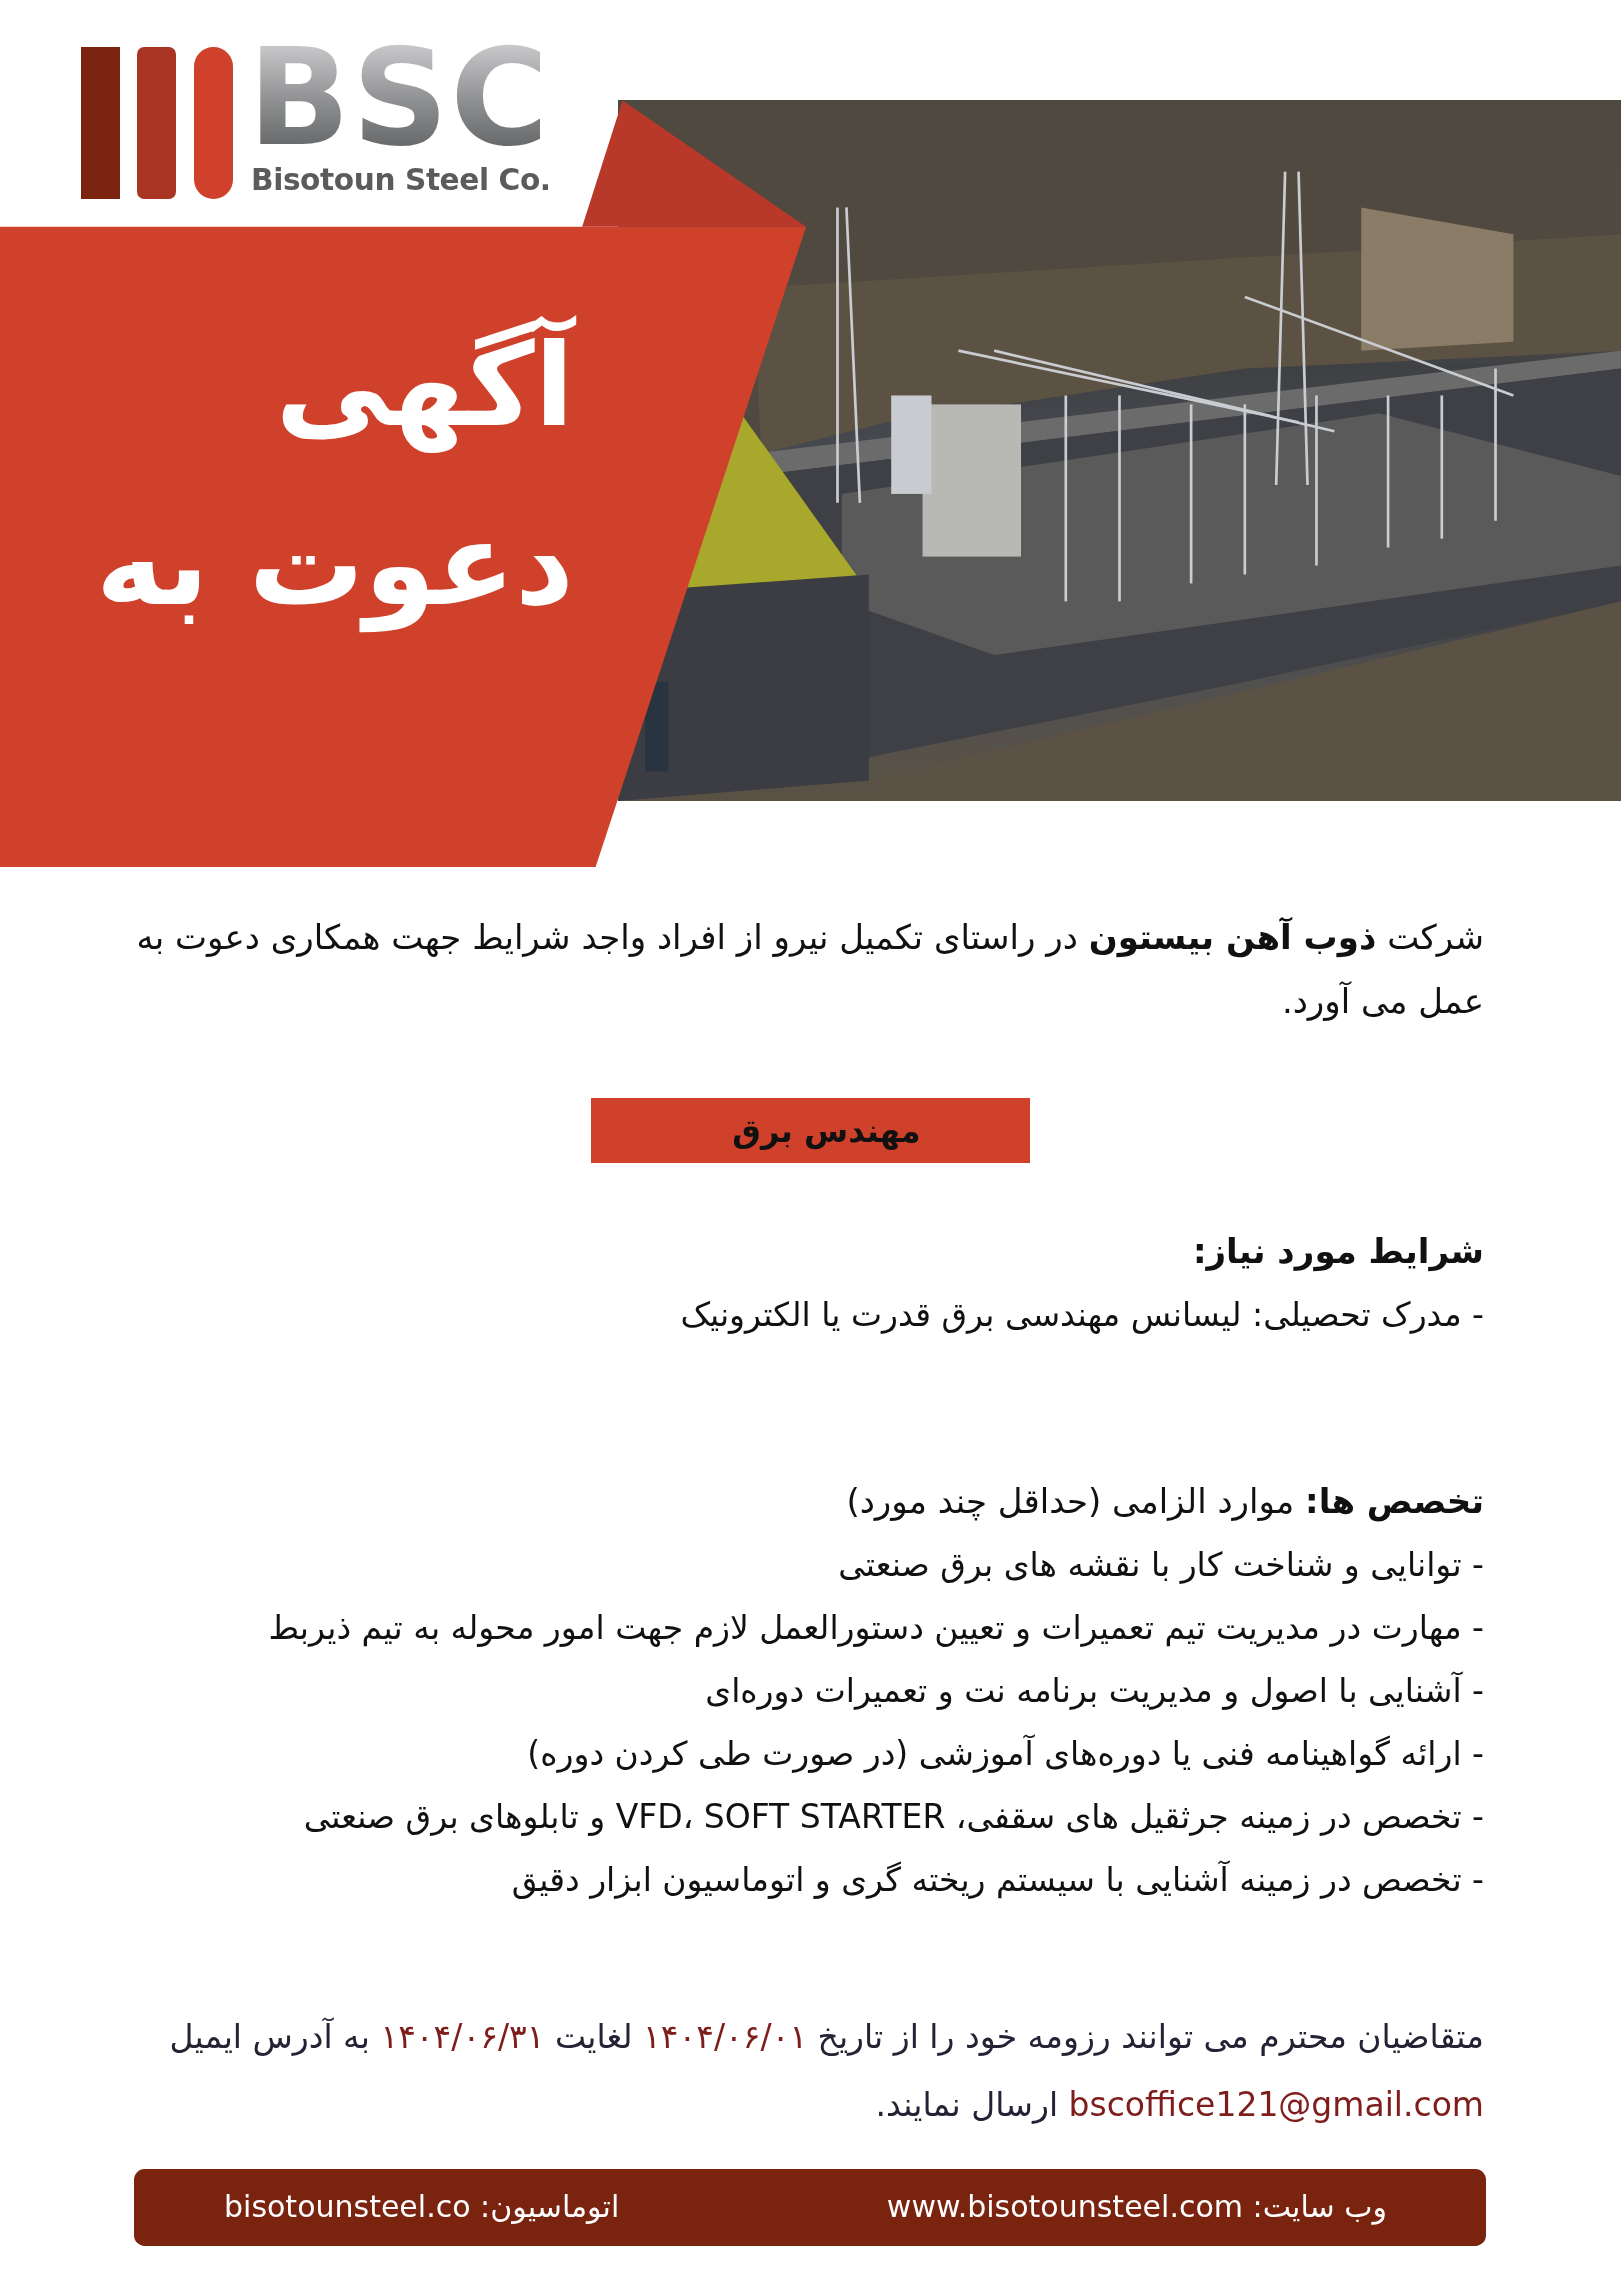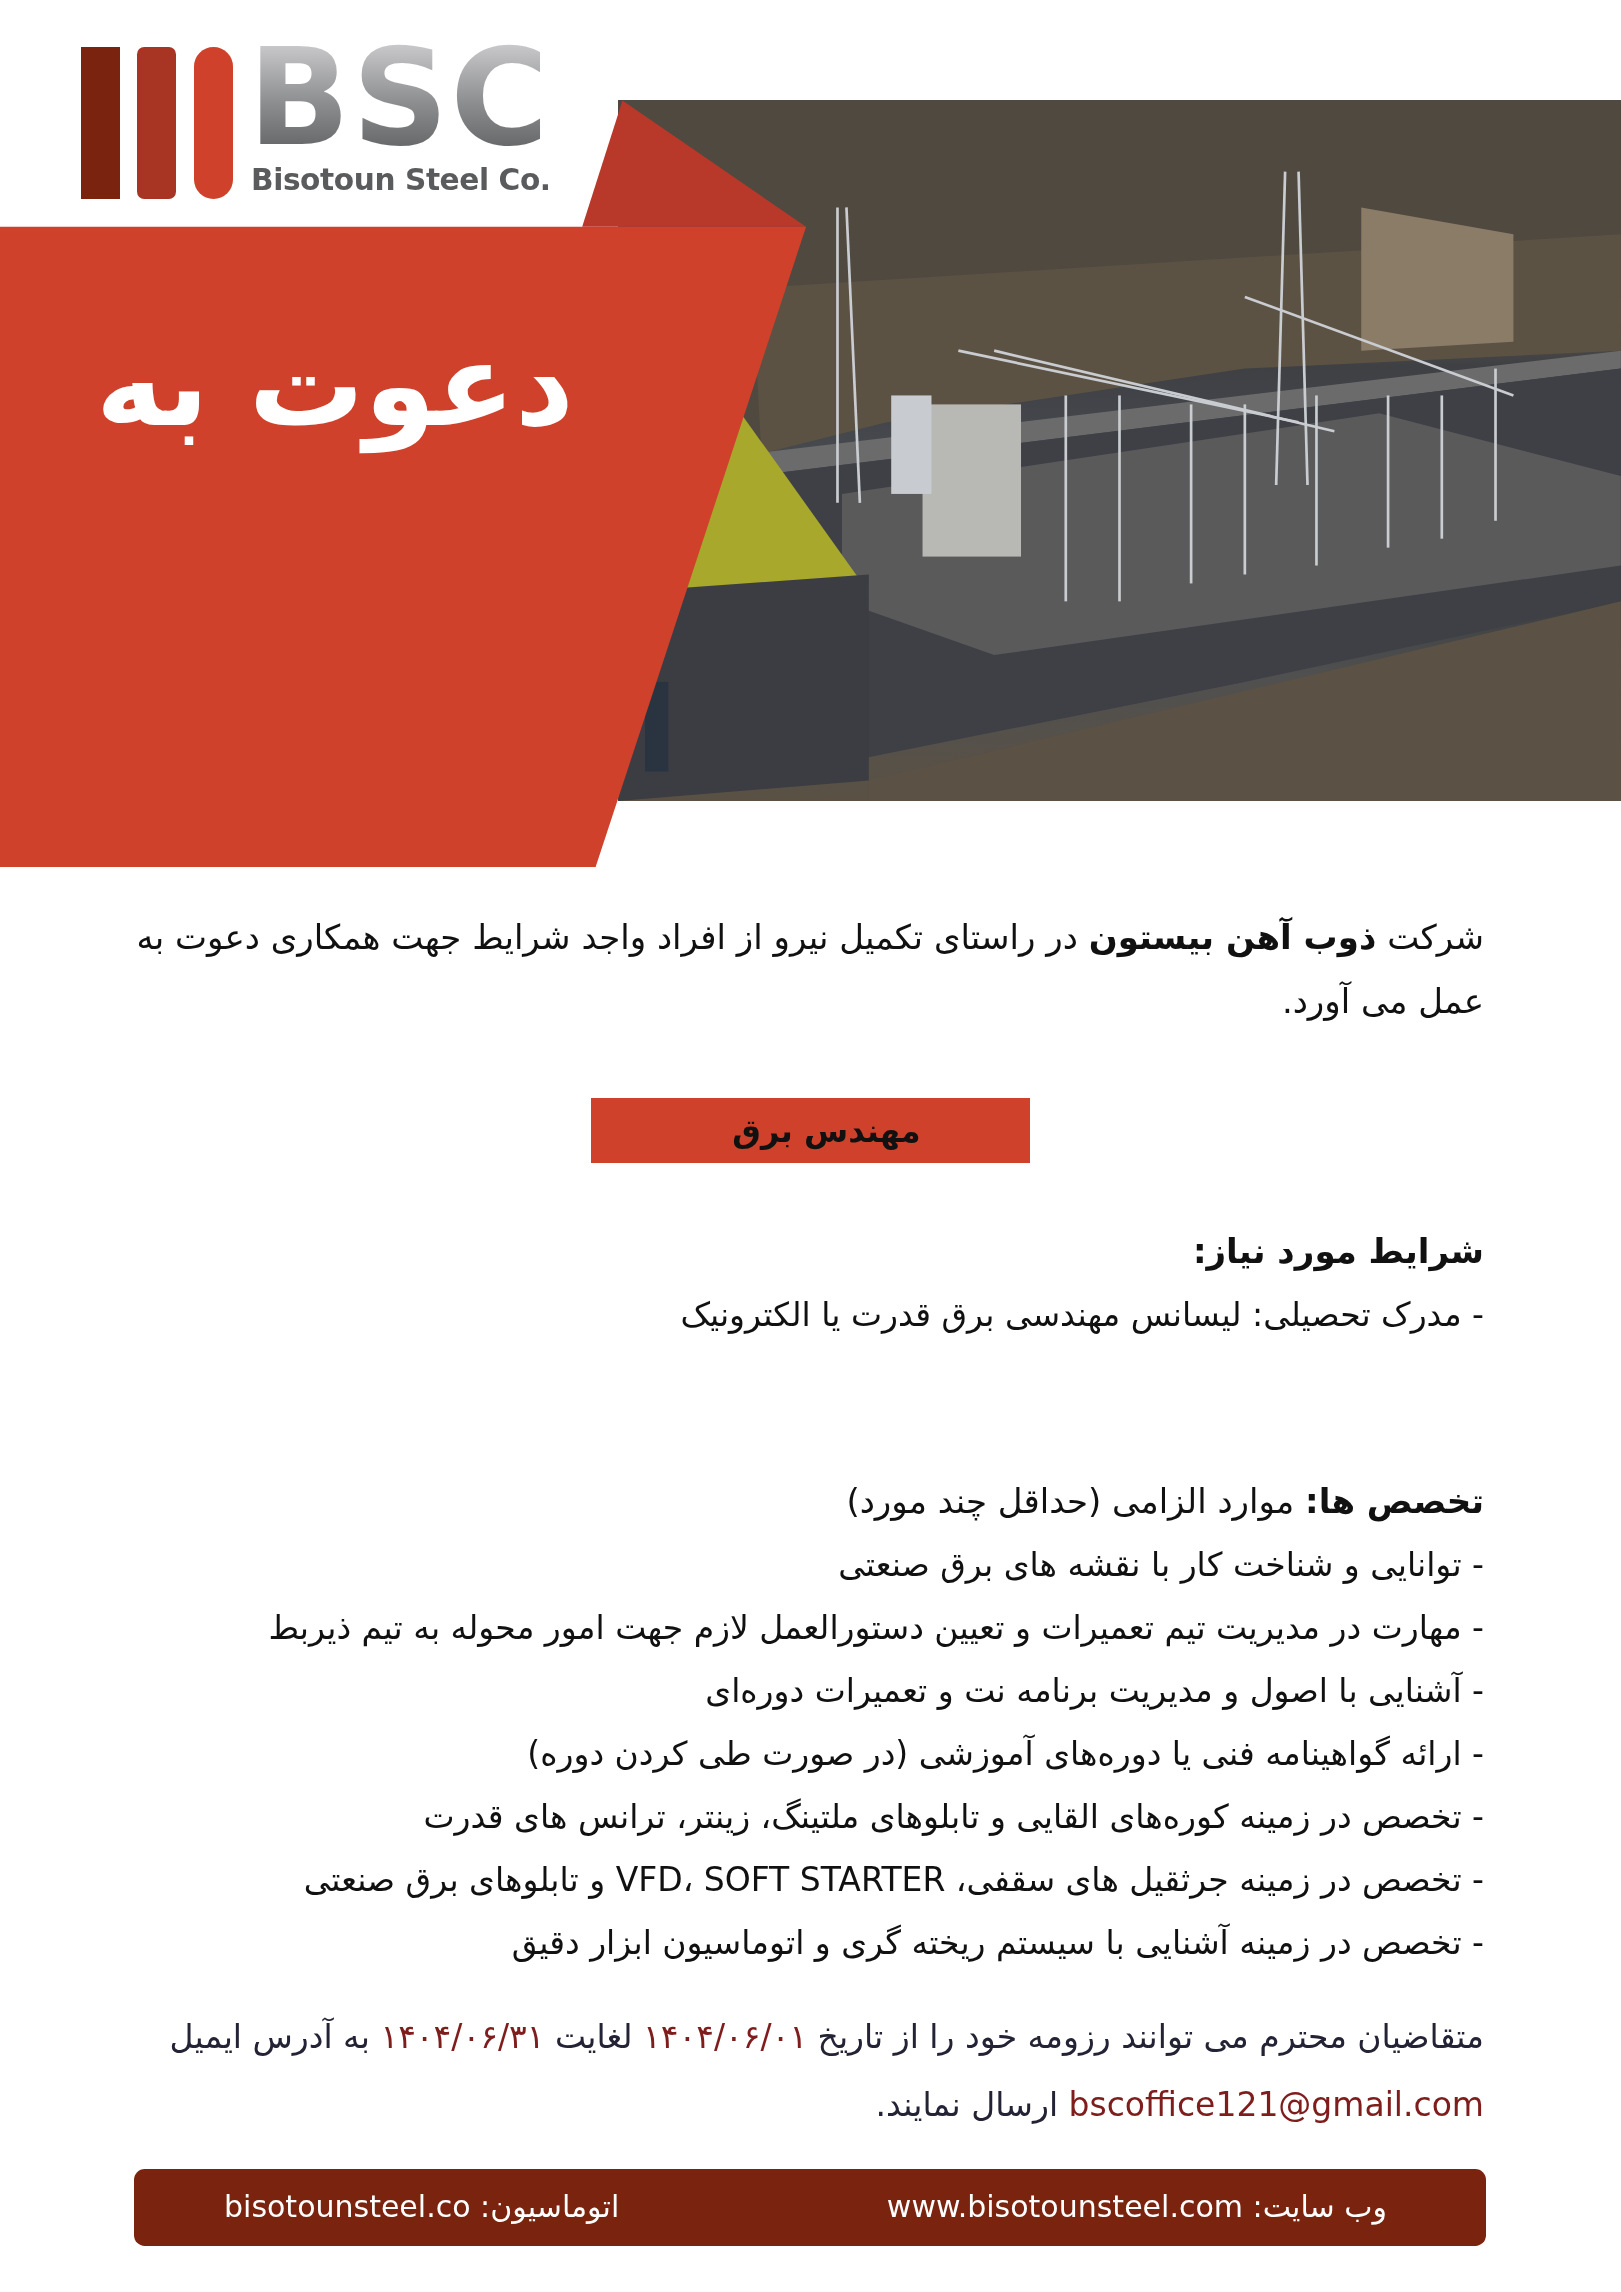--- a/index.html
+++ b/index.html
@@ -98,41 +98,41 @@
     <polygon points="280,760 1120,560 1120,783 280,783" fill="#5b5145"></polygon>
   </svg>
 </div>
 
 <svg class="red-panel" width="824" height="878" viewBox="0 0 920 980">
   <polygon points="695,112 900,253 650,253" fill="#b8382a"></polygon>
   <polygon points="0,253 900,253 665,968 0,968" fill="#d0412b"></polygon>
 </svg>
 
 <div class="headline">
+  <div>آگهی</div>
   <div>دعوت به</div>
 </div>
 
 <div class="intro rtl">
   <span>شرکت </span><b>ذوب آهن بیستون</b><span> در راستای تکمیل نیرو از افراد واجد شرایط جهت همکاری دعوت به عمل می آورد.</span>
 </div>
 
 <div class="badge">مهندس برق</div>
 
 <div class="section req rtl">
   <div class="title">شرایط مورد نیاز:</div>
   <div class="bullet">- مدرک تحصیلی: لیسانس مهندسی برق قدرت یا الکترونیک</div>
 </div>
 
 <div class="section spec rtl">
   <div class="title"><span>تخصص ها:</span><span class="normal"> موارد الزامی (حداقل چند مورد)</span></div>
   <div class="bullet">- توانایی و شناخت کار با نقشه های برق صنعتی</div>
   <div class="bullet">- مهارت در مدیریت تیم تعمیرات و تعیین دستورالعمل لازم جهت امور محوله به تیم ذیربط</div>
   <div class="bullet">- آشنایی با اصول و مدیریت برنامه نت و تعمیرات دوره‌ای</div>
   <div class="bullet">- ارائه گواهینامه فنی یا دوره‌های آموزشی (در صورت طی کردن دوره)</div>
-  <div class="bullet">- تخصص در زمینه کوره‌های القایی و تابلوهای ملتینگ، زینتر، ترانس های قدرت</div>
   <div class="bullet">- تخصص در زمینه جرثقیل های سقفی، VFD، SOFT STARTER و تابلوهای برق صنعتی</div>
   <div class="bullet">- تخصص در زمینه آشنایی با سیستم ریخته گری و اتوماسیون ابزار دقیق</div>
 </div>
 
 <div class="apply rtl">
   <span>متقاضیان محترم می توانند رزومه خود را از تاریخ </span><span class="accent">۱۴۰۴/۰۶/۰۱</span><span> لغایت </span><span class="accent">۱۴۰۴/۰۶/۳۱</span><span> به آدرس ایمیل </span><span class="accent">bscoffice121@gmail.com</span><span> ارسال نمایند.</span>
 </div>
 
 <div class="footer">
   <div class="site">

